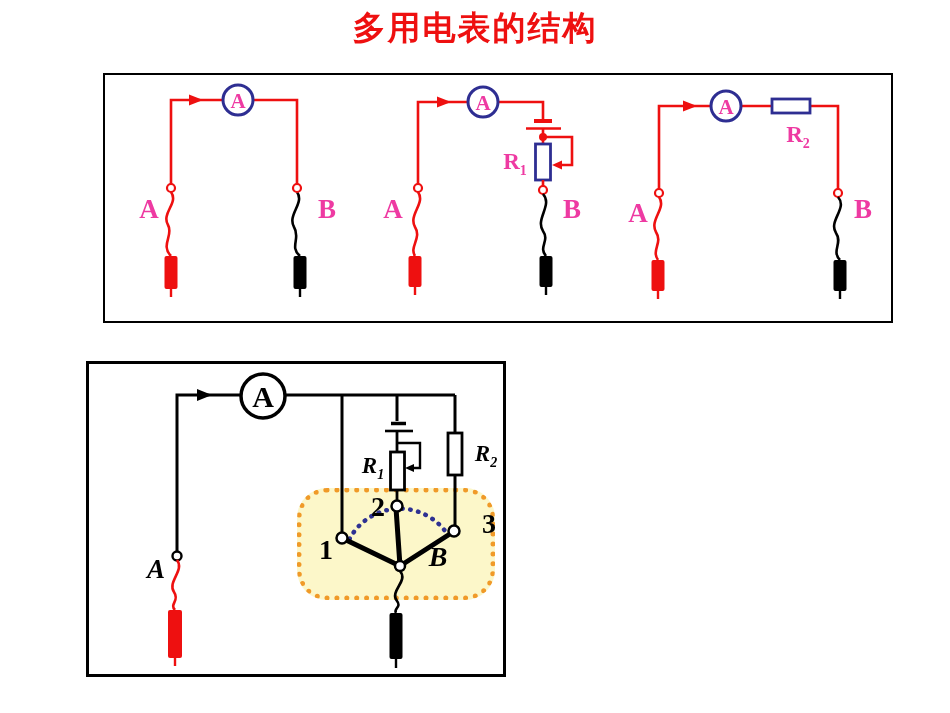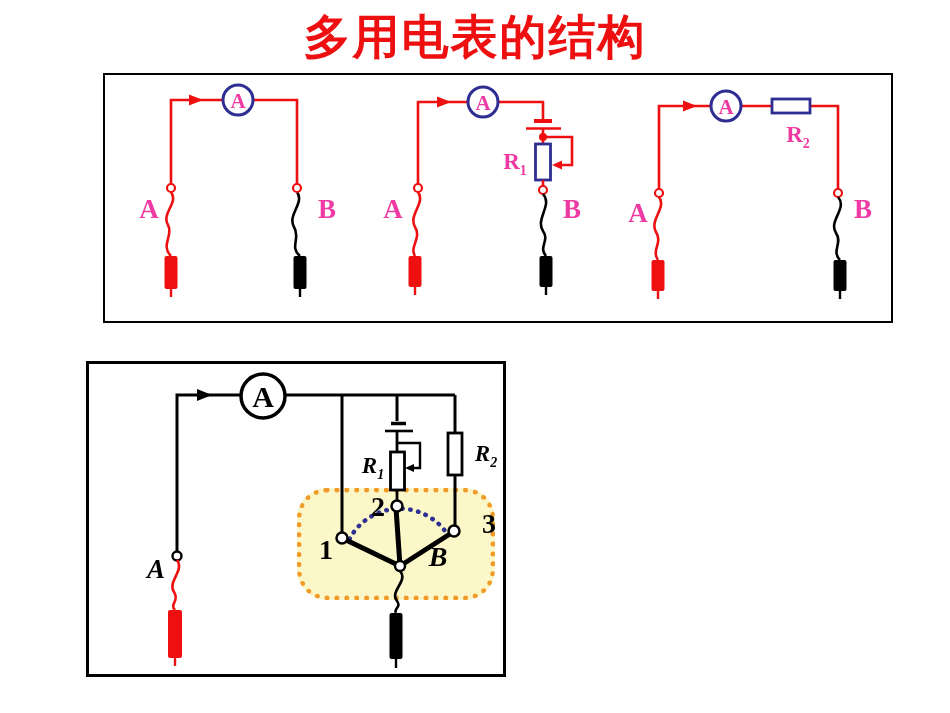--- a/index.html
+++ b/index.html
@@ -7,21 +7,21 @@
     --magenta:#ee3aa2;
     --navy:#2e2e92;
     --arc:#2e3192;
     --panel-yellow:#fcf7c9;
     --panel-orange:#f09a28;
   }
   html,body{margin:0;padding:0;background:#fff;}
   #stage{position:relative;width:950px;height:713px;background:#fff;overflow:hidden;
          font-family:"Liberation Serif","DejaVu Serif",serif;}
   .title{position:absolute;top:6px;left:0;width:950px;text-align:center;
-         font-size:47px;font-weight:bold;color:var(--red);letter-spacing:2px;}
+         font-size:33px;font-weight:bold;color:var(--red);letter-spacing:2px;}
   .panel{position:absolute;background:#fff;}
   #panel-top{left:103px;top:73px;width:786px;height:246px;border:2px solid #000;}
   #panel-bottom{left:86px;top:361px;width:414px;height:310px;border:3px solid #000;}
   .art{position:absolute;left:0;top:0;}
   .lbl{position:absolute;transform:translate(-50%,-50%);font-weight:bold;white-space:nowrap;line-height:1;}
   .magenta{color:var(--magenta);}
   .probe-lbl{font-size:27px;}
   .meter-lbl{font-size:21px;color:var(--magenta);}
   .meter-lbl-big{font-size:30px;color:#000;}
   .r-lbl{font-size:23px;text-align:right;}

